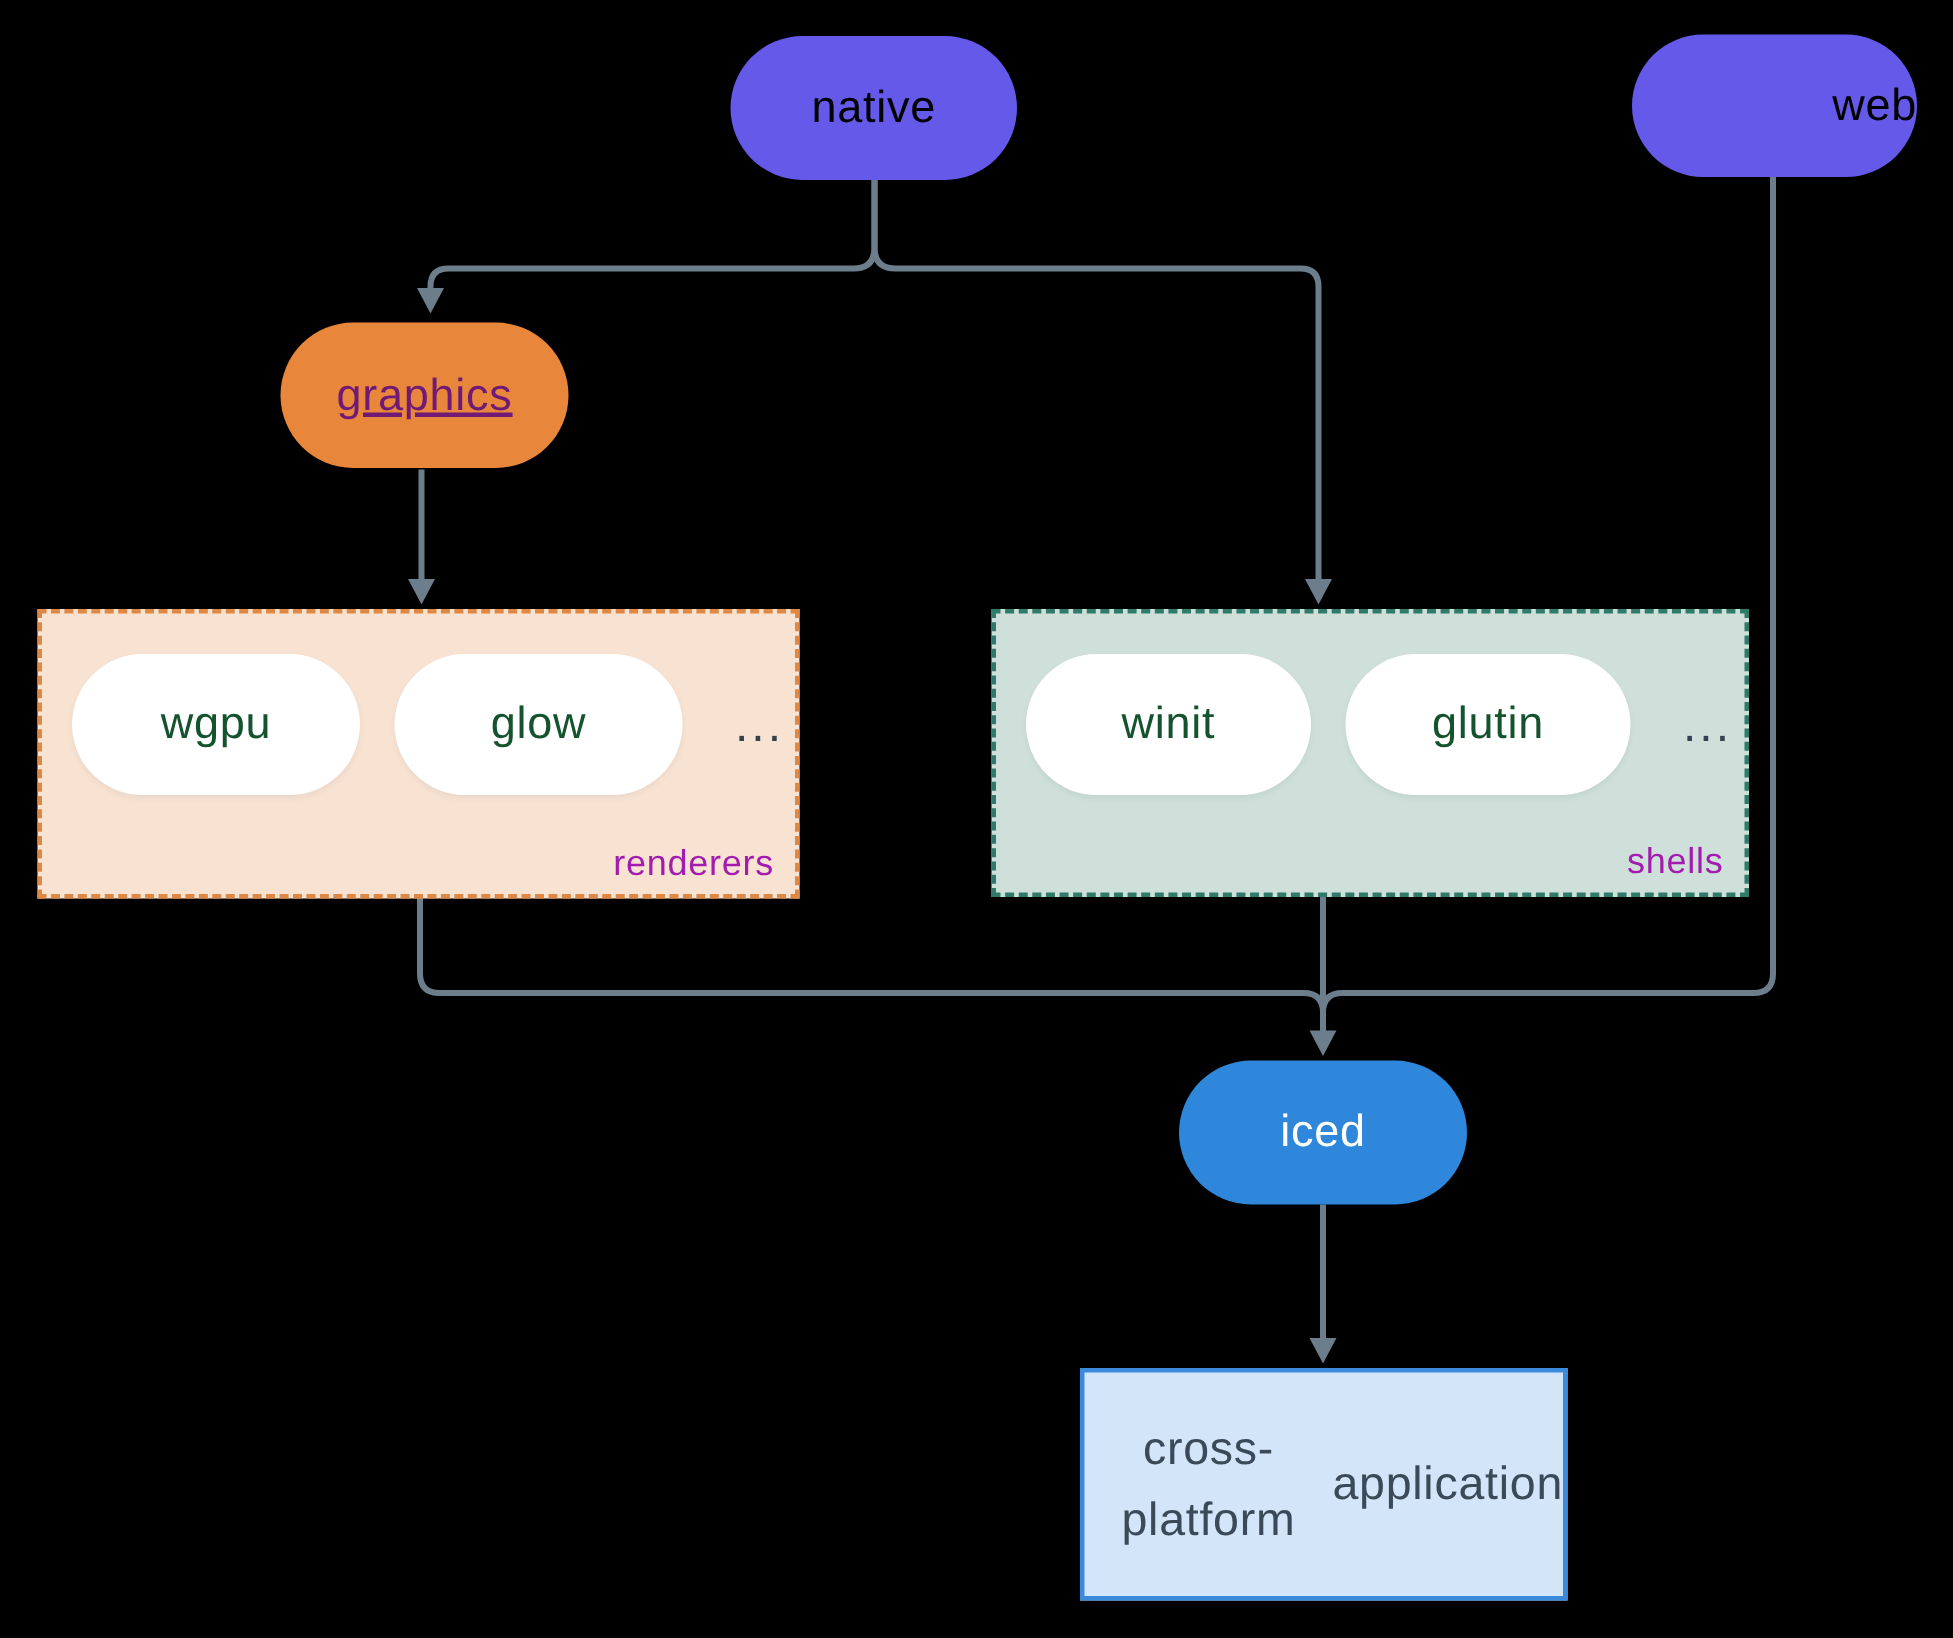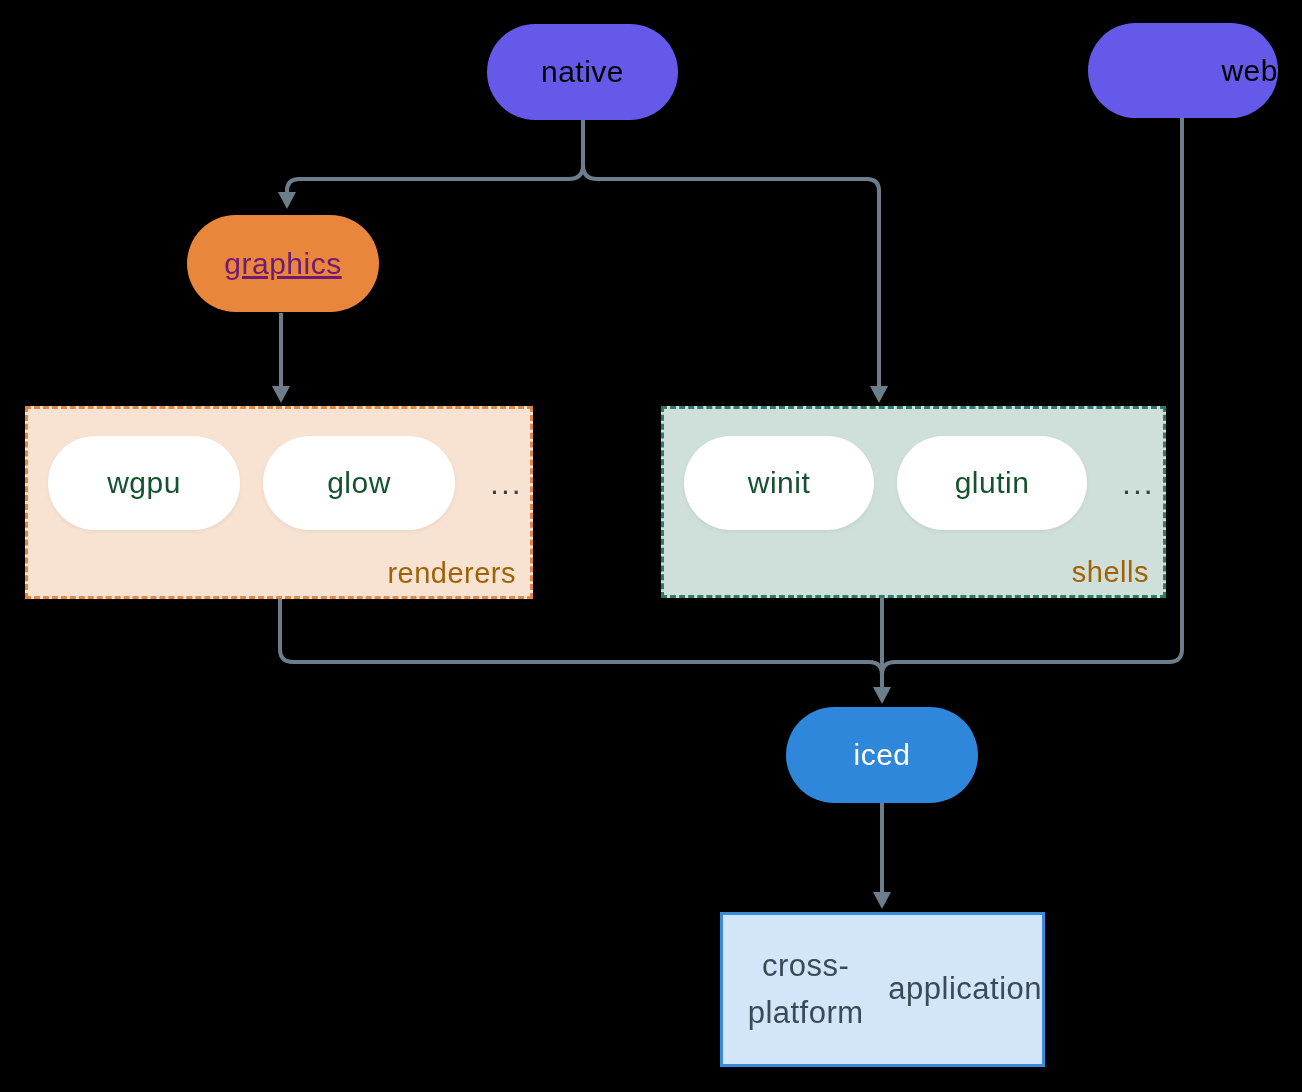--- a/index.html
+++ b/index.html
@@ -74,22 +74,22 @@
   .ellipsis {
     color: #33424E;
     font-size: 32px;
     margin-left: 12px;
     letter-spacing: 2px;
   }
   .group-label {
     position: absolute;
     right: 14px;
     bottom: 6px;
-    color: #a16207;
-    font-size: 29px;
+    color: #a21caf;
+    font-size: 24px;
     letter-spacing: 0.5px;
   }
   .app-box {
     position: absolute;
     left: 720px; top: 912px; width: 325px; height: 155px;
     box-sizing: border-box;
     background: #D3E5F8;
     border: 3px solid #3C8BDB;
     color: #3A4A58;
     font-size: 31px;

